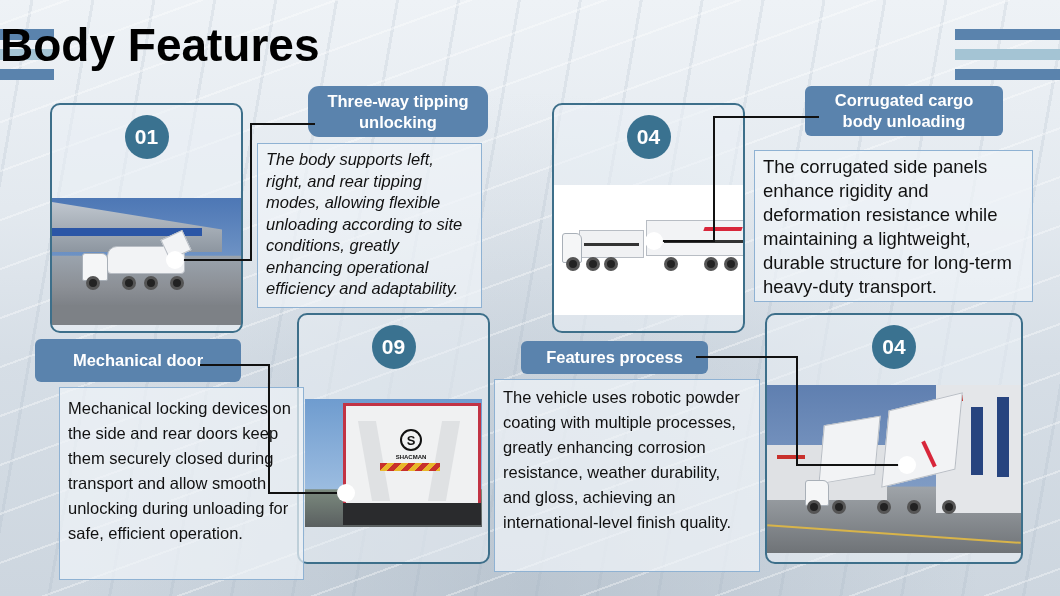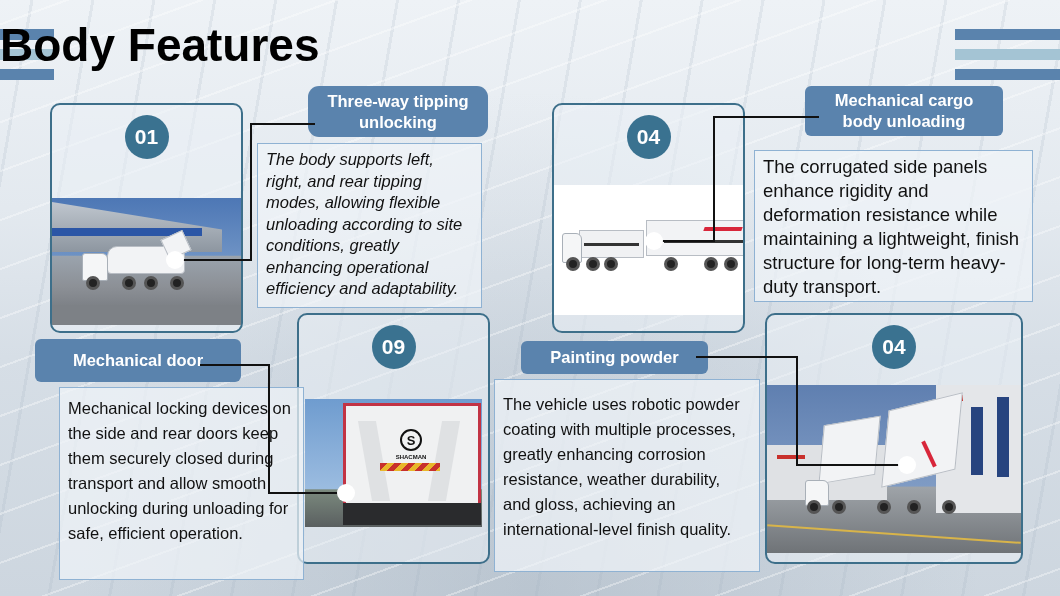--- a/index.html
+++ b/index.html
@@ -149,38 +149,38 @@
     <div class="wheel" style="left:175px;top:115px;"></div>
     <div style="position:absolute;left:0;bottom:18px;width:100%;height:2px;background:#d8b44a;transform:rotate(4deg);"></div>
   </div>
 </div>
 
 <div class="label" style="left:308px; top:86px; width:180px; height:51px;border-radius:11px;">
   <span><span>Three-way tipping</span><br><span>unlocking</span></span>
 </div>
 
 <div class="label" style="left:805px; top:86px; width:198px; height:50px;">
-  <span><span>Mechanical cargo</span><br><span>body unloading</span></span>
+  <span><span>Corrugated cargo</span><br><span>body unloading</span></span>
 </div>
 
 <div class="label" style="left:35px; top:339px; width:206px; height:43px;">
   <span><span>Mechanical door</span><br></span>
 </div>
 
 <div class="label" style="left:521px; top:341px; width:187px; height:33px;">
-  <span>Painting powder</span>
+  <span>Features process</span>
 </div>
 
 <div class="desc" style="left:257px; top:143px; width:225px; height:165px;font-style:italic;">The body supports left, right, and rear tipping modes, allowing flexible unloading according to site conditions, greatly enhancing operational efficiency and adaptability.</div>
 
-<div class="desc lg" style="left:754px; top:150px; width:279px; height:152px; padding-top:4px;">The corrugated side panels enhance rigidity and deformation resistance while maintaining a lightweight, finish structure for long-term heavy-duty transport.</div>
+<div class="desc lg" style="left:754px; top:150px; width:279px; height:152px; padding-top:4px;">The corrugated side panels enhance rigidity and deformation resistance while maintaining a lightweight, durable structure for long-term heavy-duty transport.</div>
 
 <div class="desc sp" style="left:14px; top:387px; width:245px; height:193px; padding-top:8px;margin-left:45px;">Mechanical locking devices on the side and rear doors keep them securely closed during transport and allow smooth unlocking during unloading for safe, efficient operation.</div>
 
-<div class="desc sp" style="left:494px; top:379px; width:266px; height:193px; padding-top:12px;">The vehicle uses robotic powder coating with multiple processes, greatly enhancing corrosion resistance, weather durability, and gloss, achieving an international-level finish quality.</div>
+<div class="desc sp" style="left:494px; top:379px; width:266px; height:193px; padding-top:5px;">The vehicle uses robotic powder coating with multiple processes, greatly enhancing corrosion resistance, weather durability, and gloss, achieving an international-level finish quality.</div>
 
 <div class="line" style="left:250px; top:123px; width:65px; height:2px;"></div>
 <div class="line" style="left:250px; top:123px; width:2px; height:138px;"></div>
 <div class="line" style="left:180px; top:259px; width:72px; height:2px;"></div>
 <div class="dot" style="left:166px; top:251px;"></div>
 
 <div class="line" style="left:713px; top:116px; width:106px; height:2px;"></div>
 <div class="line" style="left:713px; top:116px; width:2px; height:126px;"></div>
 <div class="line" style="left:656px; top:240px; width:59px; height:2px;"></div>
 <div class="dot" style="left:645px; top:232px;"></div>

